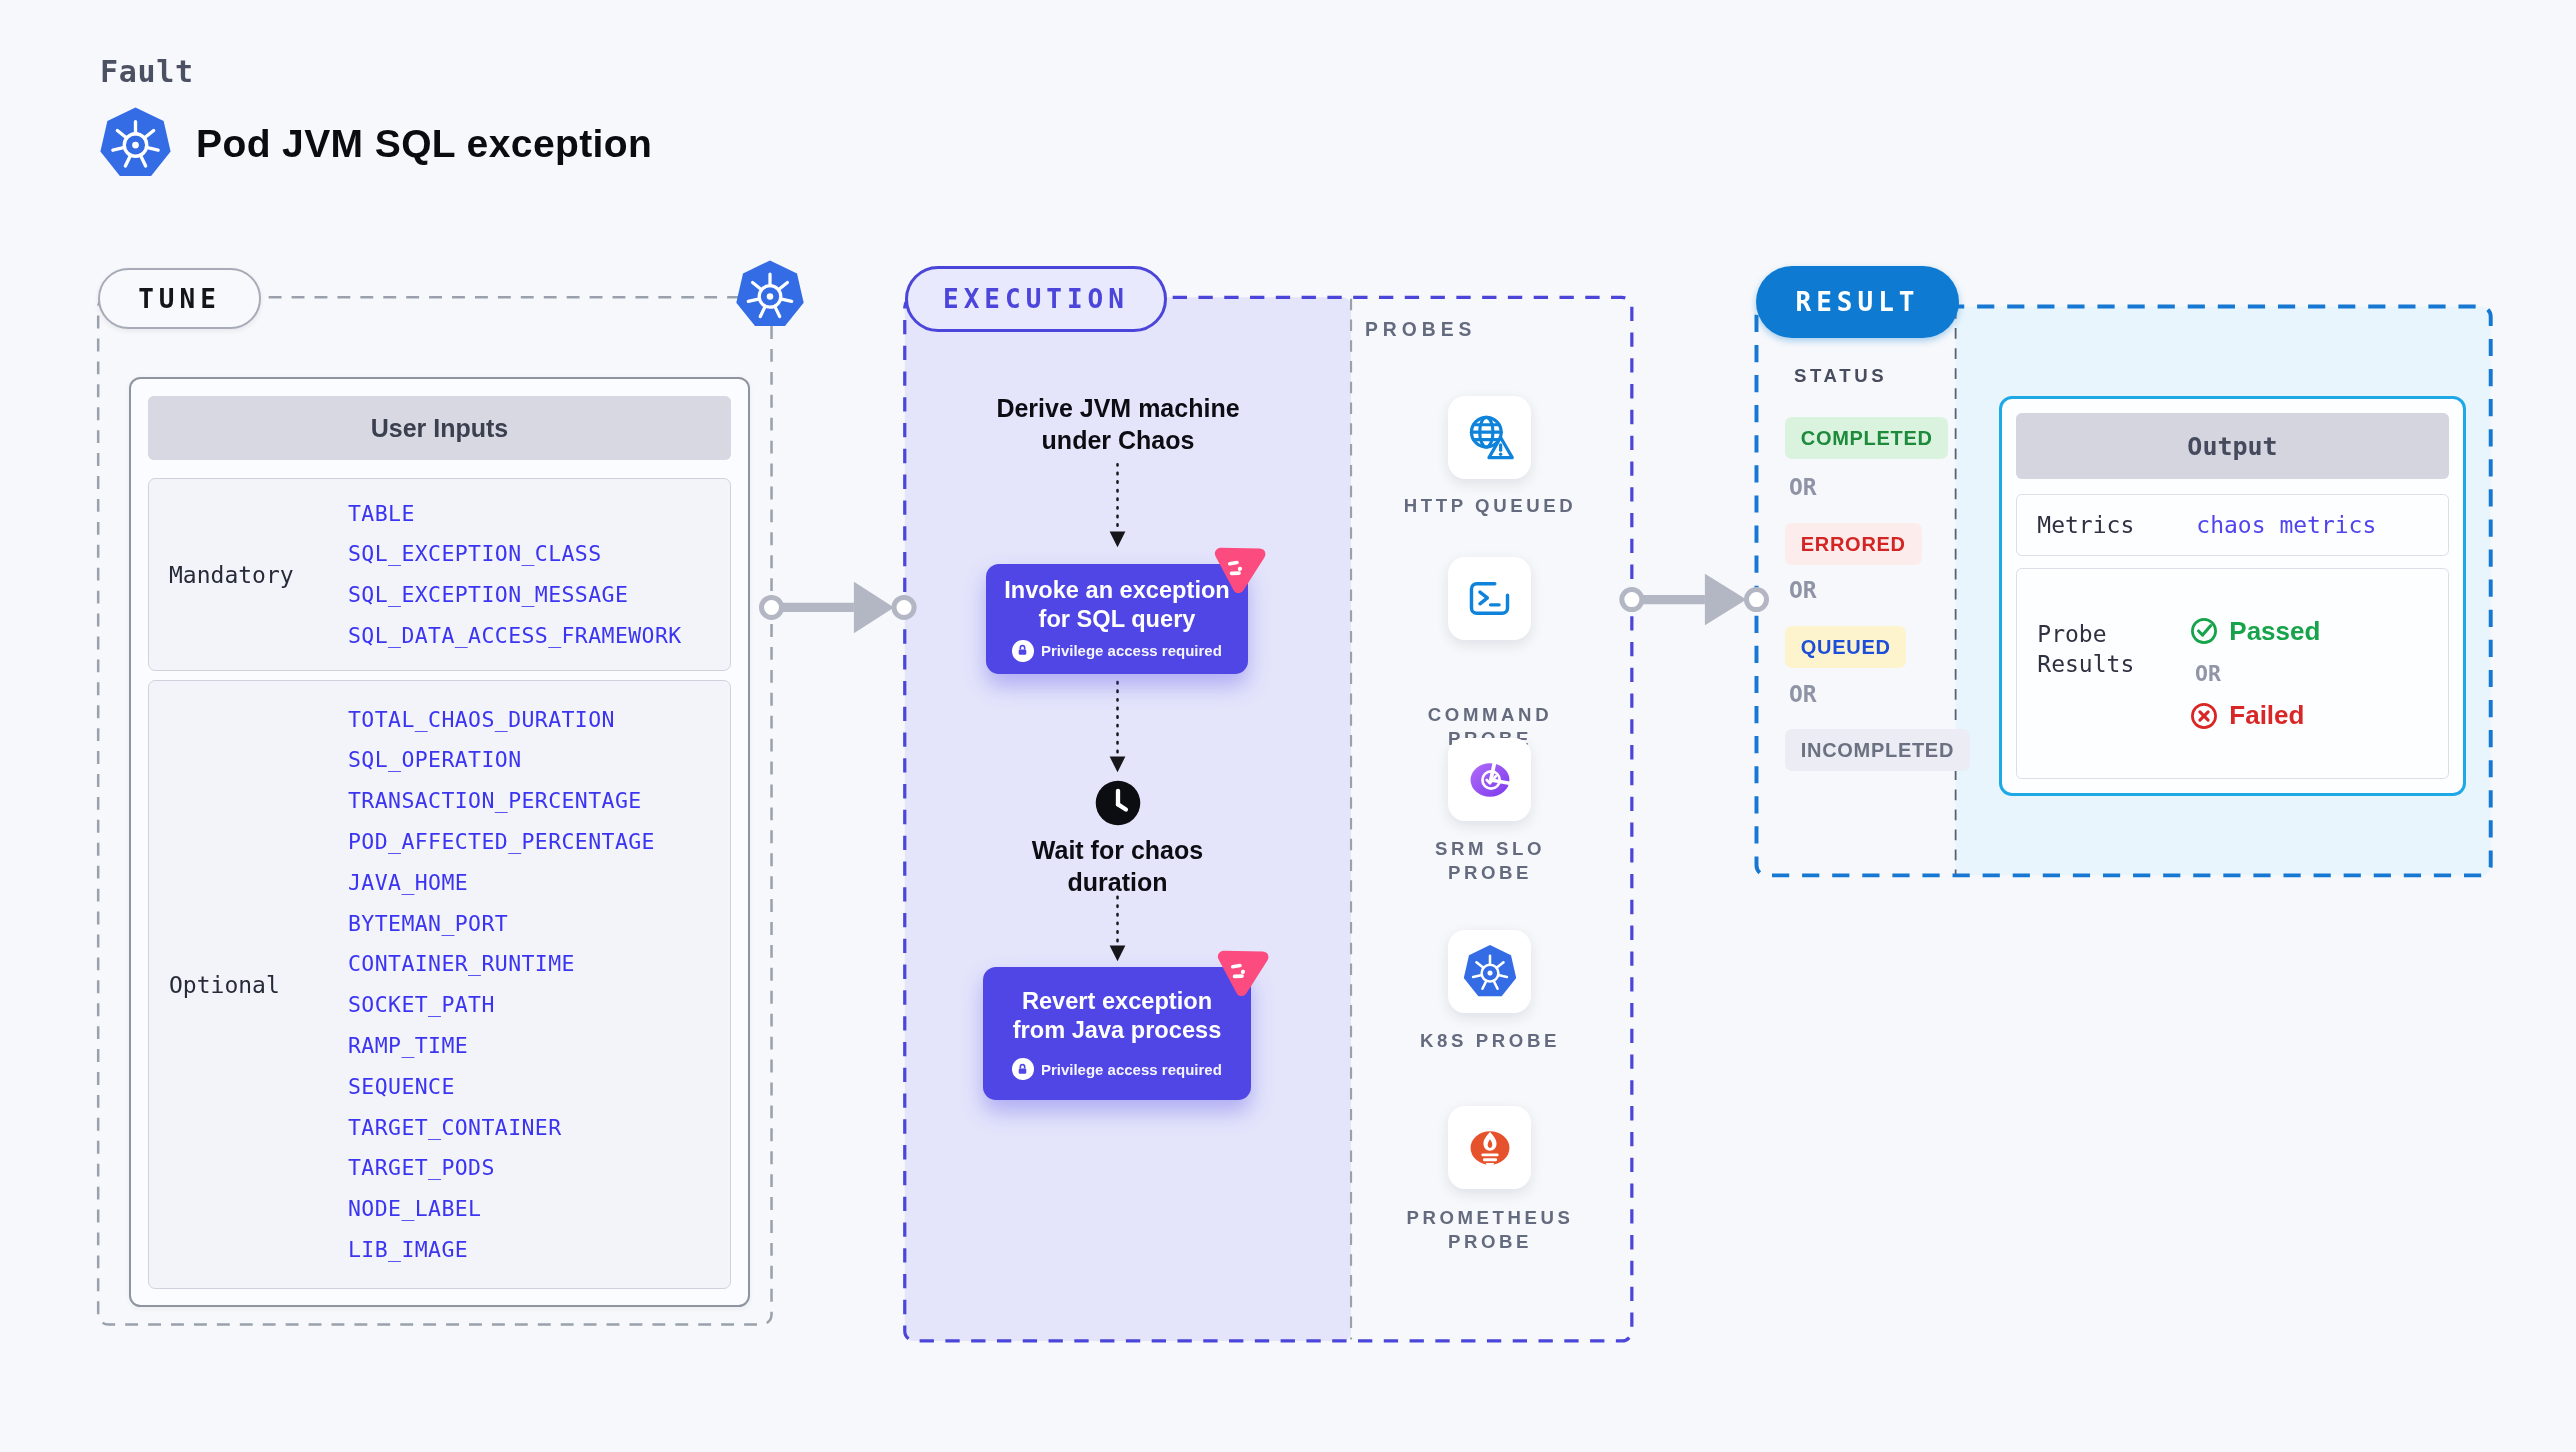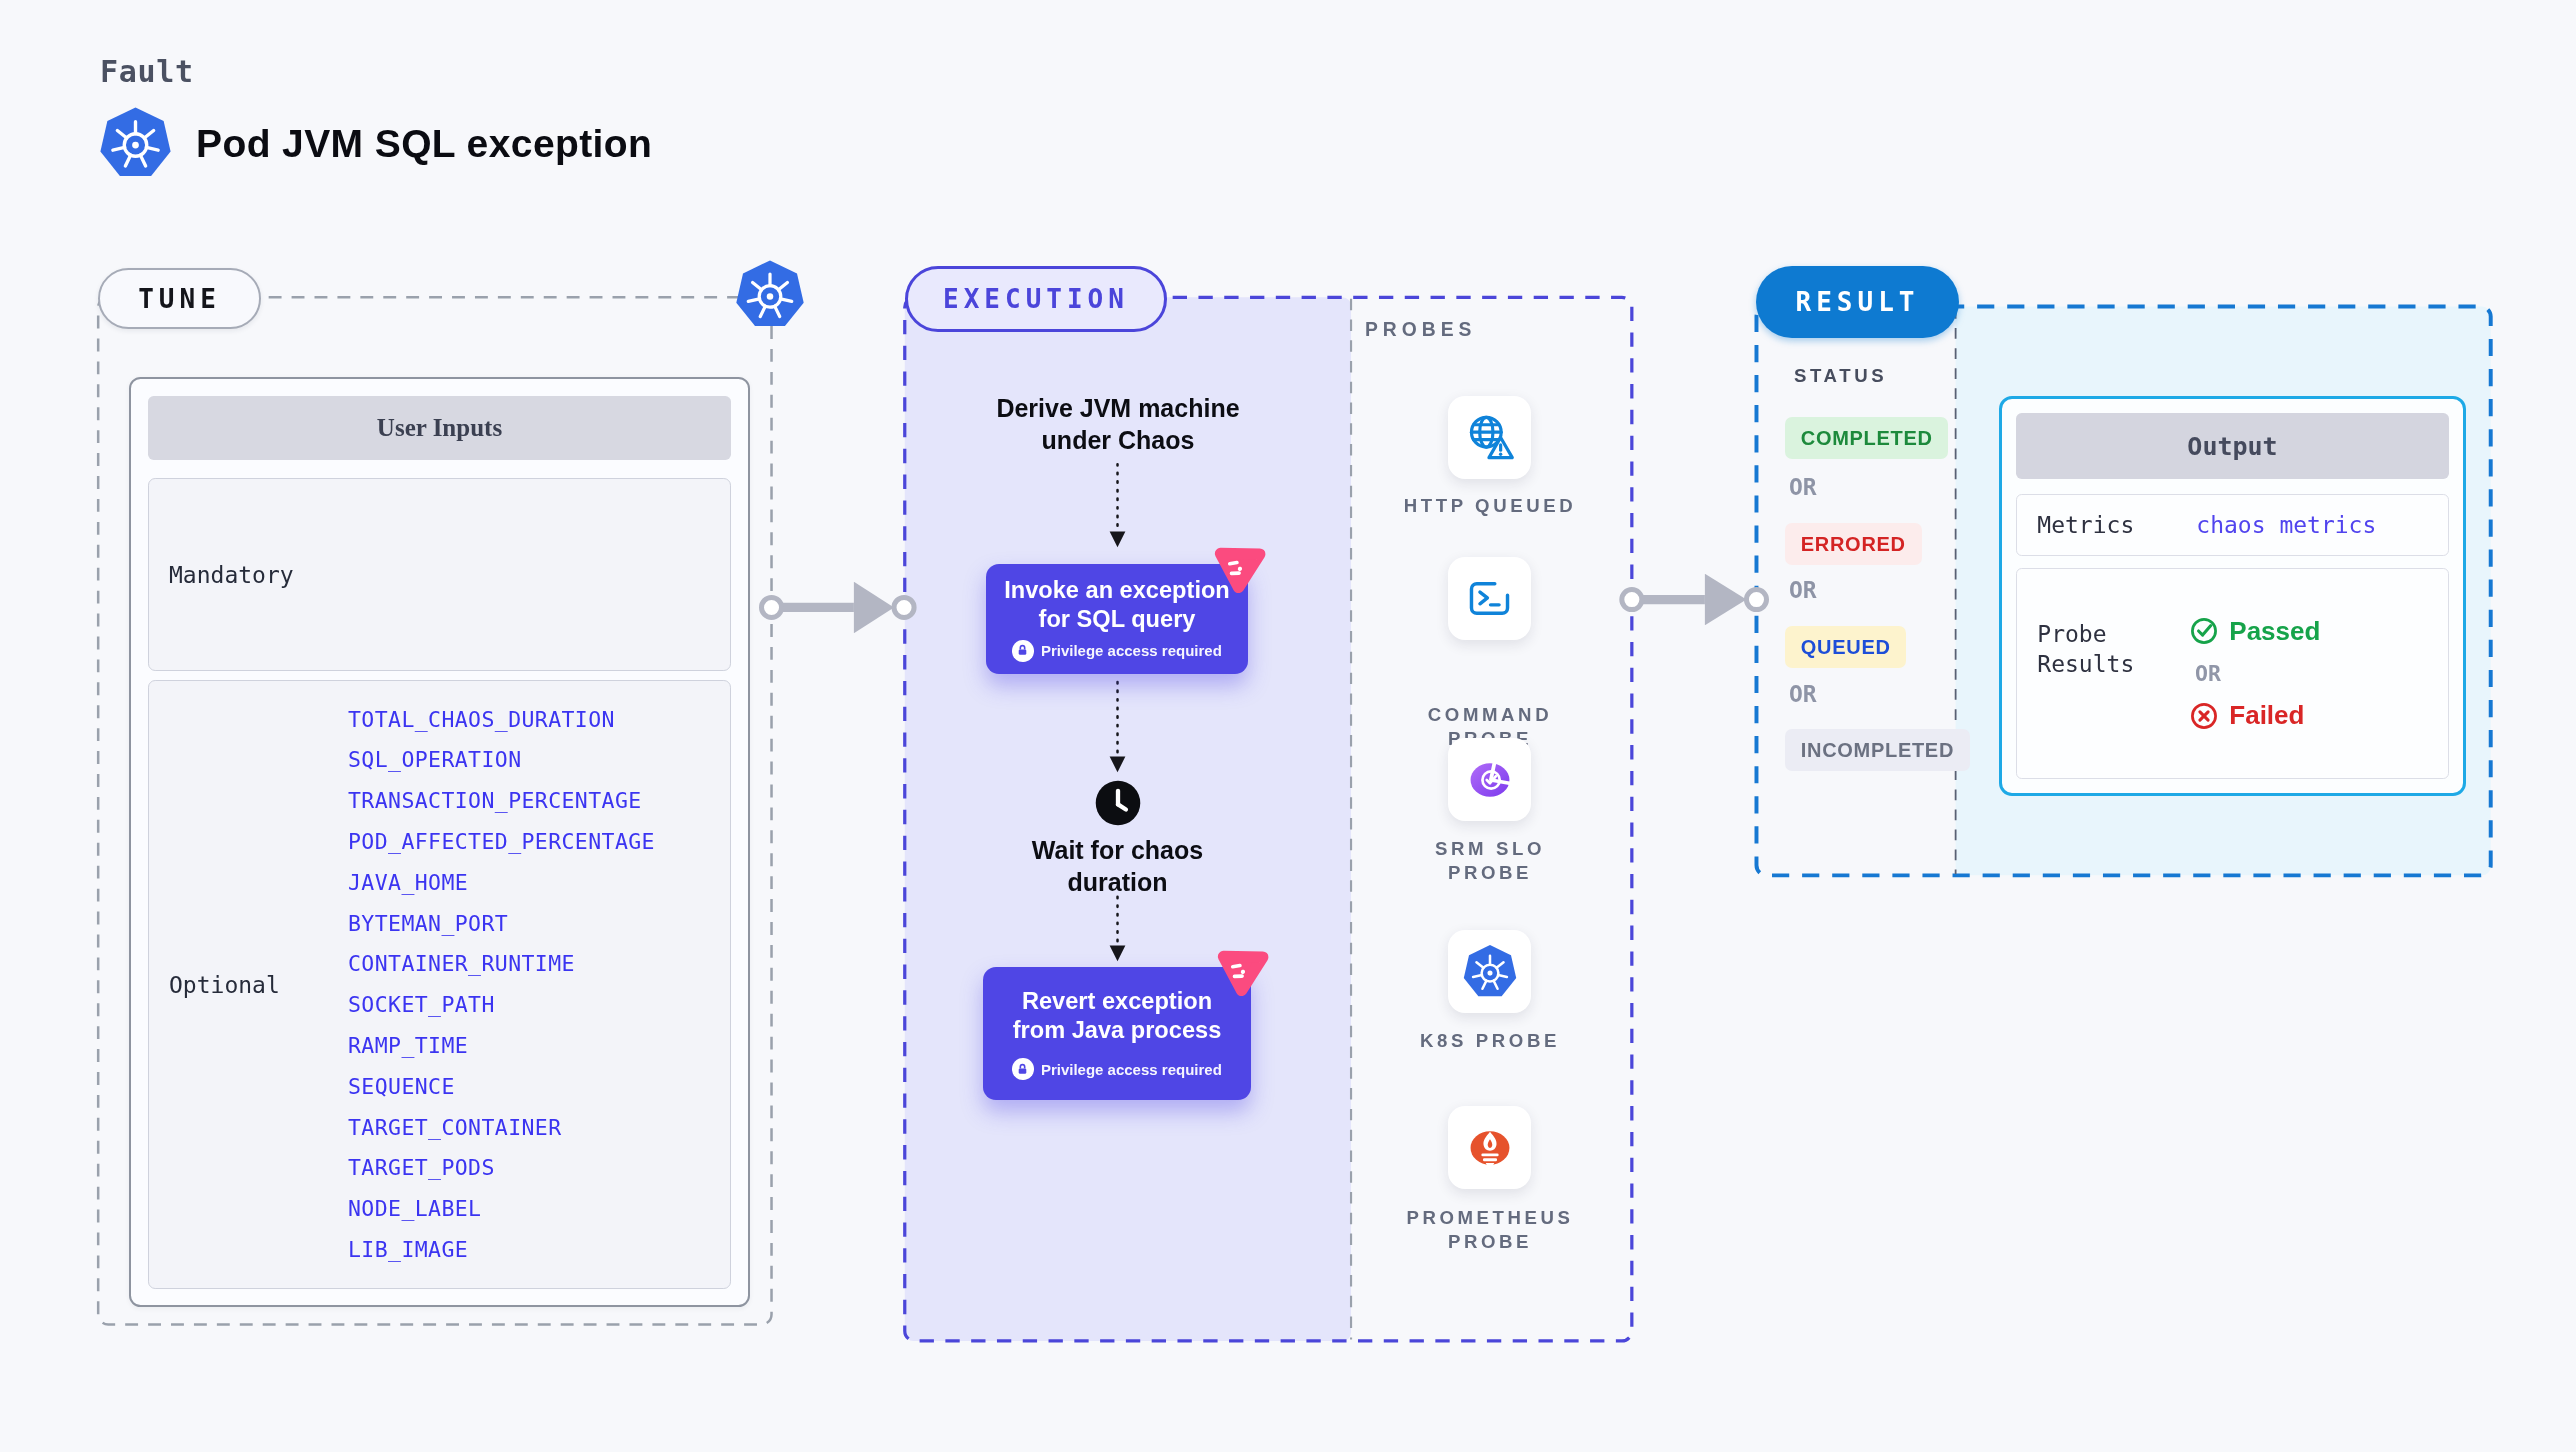--- a/index.html
+++ b/index.html
@@ -20,21 +20,21 @@
   .pill-tune{left:98px;top:268px;width:159px;height:57px;background:#f8f9fd;border:2.9px solid #a6abb7;
              color:#14151b;box-shadow:0 2.1px 5.7px rgba(30,35,60,.08);}
   .pill-exec{left:905px;top:266px;width:256px;height:60px;background:#e9e9fd;border:3.6px solid #4b45da;color:#4b45da;}
   .pill-result{left:1756px;top:266px;width:203px;height:72px;background:#0e7ad1;color:#ffffff;
                box-shadow:0 2.9px 7.2px rgba(14,122,209,.35);}
 
   
   .ui-card{left:129px;top:377px;width:617px;height:926px;background:#fbfcff;border:2.1px solid #8e94a0;
            border-radius:11.5px;box-shadow:0 1.4px 5.7px rgba(25,30,60,.05);}
   .ui-header{position:absolute;left:17px;right:17px;top:17px;height:64px;background:#d7d8e1;border-radius:5.7px;
-             display:flex;align-items:center;justify-content:center;font-family:Liberation Serif, serif;
+             display:flex;align-items:center;justify-content:center;font-family:Liberation Sans, sans-serif;
              font-size:25px;font-weight:600;color:#3b4051;}
   .ui-row{position:absolute;left:17px;right:17px;background:#f3f4f9;border:1.4px solid #cfd2dd;border-radius:7.2px;}
   .ui-row-mandatory{top:99px;height:191px;}
   .ui-row-optional{top:301px;height:607px;}
   .ui-label{position:absolute;left:20px;top:50%;transform:translateY(-50%);
             font-family:"DejaVu Sans Mono",monospace;font-size:23px;font-weight:500;color:#262b3a;}
   .ui-params{position:absolute;left:199px;top:0;bottom:0;display:flex;flex-direction:column;
              justify-content:center;gap:19.3px;}
   .ui-params span{font-family:"DejaVu Sans Mono",monospace;font-size:21.5px;line-height:21.5px;font-weight:500;
                   color:#3b34f1;letter-spacing:0.4px;white-space:nowrap;}
@@ -175,20 +175,26 @@
         <line x1="74.2" y1="32.6" x2="61.7" y2="42.6"></line>
       </g>
       <circle cx="50" cy="52" r="4.5" fill="#ffffff"></circle>
     </svg>
   </span>
 
   <div class="abs ui-card">
     <div class="ui-header">User Inputs</div>
     <div class="ui-row ui-row-mandatory">
       <div class="ui-label">Mandatory</div>
+      <div class="ui-params">
+        <span>TABLE</span>
+        <span>SQL_EXCEPTION_CLASS</span>
+        <span>SQL_EXCEPTION_MESSAGE</span>
+        <span>SQL_DATA_ACCESS_FRAMEWORK</span>
+      </div>
     </div>
     <div class="ui-row ui-row-optional">
       <div class="ui-label">Optional</div>
       <div class="ui-params">
         <span>TOTAL_CHAOS_DURATION</span>
         <span>SQL_OPERATION</span>
         <span>TRANSACTION_PERCENTAGE</span>
         <span>POD_AFFECTED_PERCENTAGE</span>
         <span>JAVA_HOME</span>
         <span>BYTEMAN_PORT</span>

